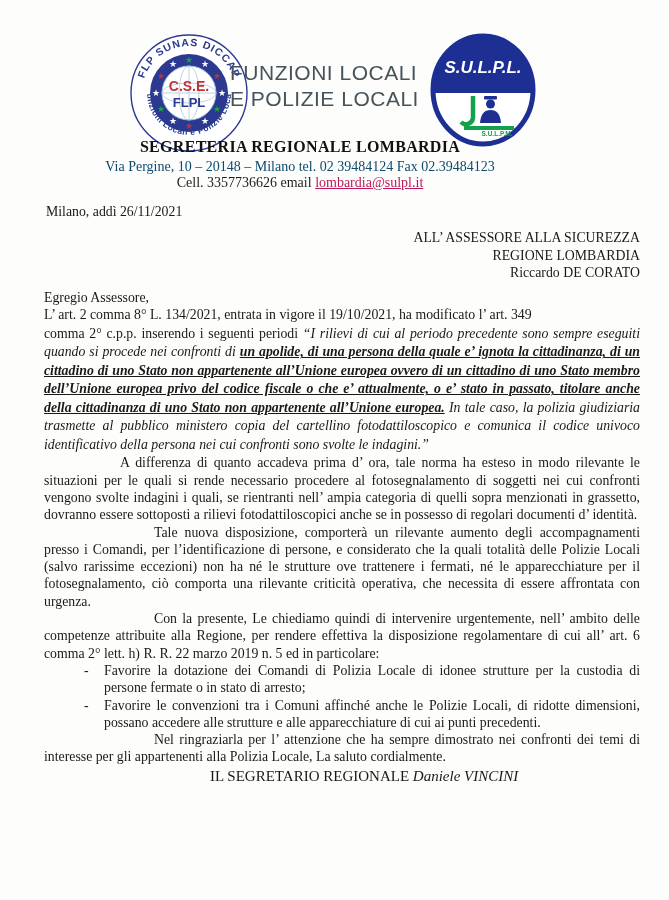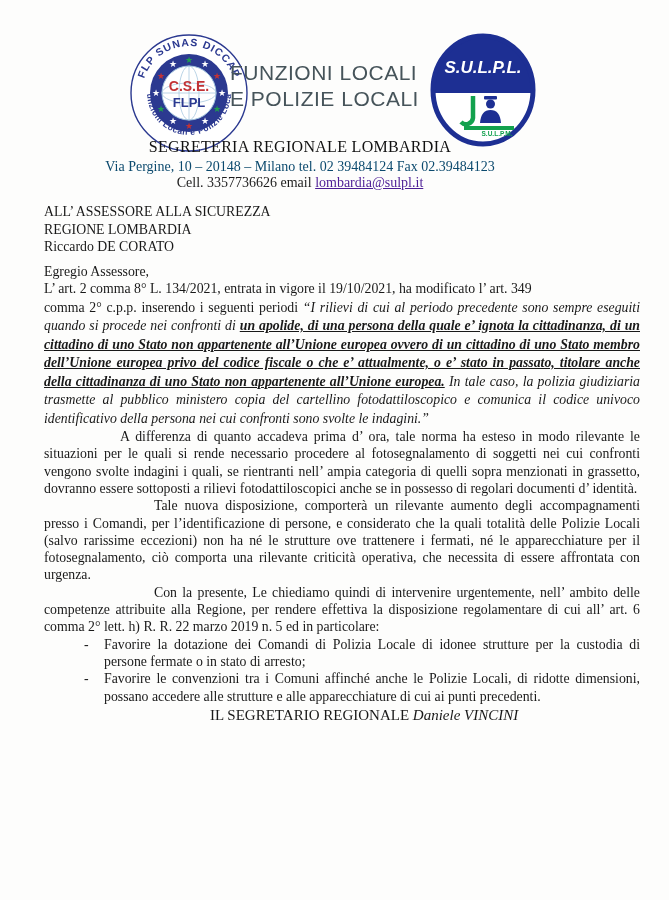--- a/index.html
+++ b/index.html
@@ -11,31 +11,31 @@
   
   .logo-left { position:absolute; left:128px; top:28px; width:122px; height:130px; }
   .logo-right { position:absolute; left:428px; top:30px; width:110px; height:120px; }
   .org-title {
     position:absolute; left:230px; top:60px;
     font-family:"Liberation Sans", sans-serif;
     font-size:21px; line-height:26px; color:#46545a; letter-spacing:.5px;
     white-space:nowrap;
   }
   .head-center { position:absolute; left:0; width:600px; text-align:center; }
-  .secretariat { top:138px; font-size:16px; font-weight:normal; letter-spacing:.3px; color:#111; }
+  .secretariat { top:138px; font-size:16px; font-weight:bold; letter-spacing:.3px; color:#111; }
   .addr { top:159px; font-size:14px; color:#0c4a6e; }
   .cell { top:175px; font-size:14px; color:#1c1c1c; }
-  .email-link { color:#4c1d95; text-decoration:underline; cursor:pointer; }
+  .email-link { color:#be185d; text-decoration:underline; cursor:pointer; }
   
   .body-wrap {
     position:absolute; left:44px; top:203px; width:596px;
     font-size:13.8px; line-height:17.3px;
   }
   .date-line { margin:0 0 9px 2px; }
-  .recipient { line-height:17.6px; }
+  .recipient { text-align:right; line-height:17.6px; }
   .salutation { margin-top:7px; }
   p.par { margin:0; text-align:justify; }
   .p-quote { line-height:18.5px; }
   .indent-sm { text-indent:76px; }
   .indent-lg { text-indent:110px; }
   .it { font-style:italic; }
   .bold-u { font-weight:bold; font-style:italic; text-decoration:underline; }
   .bullet { display:flex; margin-left:40px; }
   .bullet .marker { flex:0 0 20px; }
   .bullet .btxt { flex:1; text-align:justify; margin:0; }
@@ -114,20 +114,21 @@
       <text x="69" y="106" text-anchor="middle" font-family="Liberation Sans, sans-serif" font-size="6.5" font-weight="bold" fill="#13a14e">S.U.L.P.M.</text>
     </svg>
   </div>
 
   <div class="head-center secretariat">SEGRETERIA REGIONALE LOMBARDIA</div>
   <div class="head-center addr">Via Pergine, 10 – 20148 – Milano tel. 02 39484124 Fax 02.39484123</div>
   <div class="head-center cell"><span>Cell. 3357736626 email </span><a class="email-link">lombardia@sulpl.it</a></div>
 
   <div class="body-wrap">
 
+    <div class="date-line">Milano, addì 26/11/2021</div>
 
     <div class="recipient">
       <div>ALL’ ASSESSORE ALLA SICUREZZA</div>
       <div>REGIONE LOMBARDIA</div>
       <div>Riccardo DE CORATO</div>
     </div>
 
     <div class="salutation">Egregio Assessore,</div>
 
     <p class="par p-quote"><span>L’ art. 2 comma 8° L. 134/2021, entrata in vigore il 19/10/2021, ha modificato l’ art. 349</span><br><span>comma 2° c.p.p. inserendo i seguenti periodi </span><span class="it">“I rilievi di cui  al  periodo precedente sono sempre eseguiti quando si procede nei confronti di </span><span class="bold-u">un apolide, di una persona della quale e’ ignota la cittadinanza, di  un cittadino di uno Stato non appartenente all’Unione europea ovvero  di un cittadino di uno Stato membro dell’Unione europea privo del codice fiscale o che e’ attualmente, o e’ stato in passato,  titolare  anche della cittadinanza di uno Stato non appartenente all’Unione europea.</span><span class="it"> In tale caso, la polizia giudiziaria trasmette al pubblico  ministero copia del cartellino fotodattiloscopico e comunica il codice  univoco identificativo della persona nei cui confronti sono svolte le indagini.”</span></p>
@@ -138,20 +139,21 @@
 
     <div class="bullet">
       <span class="marker">-</span>
       <p class="btxt">Favorire la dotazione dei Comandi di Polizia Locale di idonee strutture per la custodia di persone fermate o in stato di arresto;</p>
     </div>
     <div class="bullet">
       <span class="marker">-</span>
       <p class="btxt">Favorire le convenzioni tra i Comuni affinché anche le Polizie Locali, di ridotte dimensioni, possano accedere alle strutture e alle apparecchiature di cui ai punti precedenti.</p>
     </div>
 
+    <p class="par indent-lg">Nel ringraziarla per l’ attenzione che ha sempre dimostrato nei confronti dei temi di interesse per gli appartenenti alla Polizia Locale, La saluto cordialmente.</p>
 
     <div class="signature">
       <span class="sig-role">IL SEGRETARIO REGIONALE</span>
       <span class="sig-name">Daniele VINCINI</span>
     </div>
 
   </div>
 </div>
 
 </body></html>

